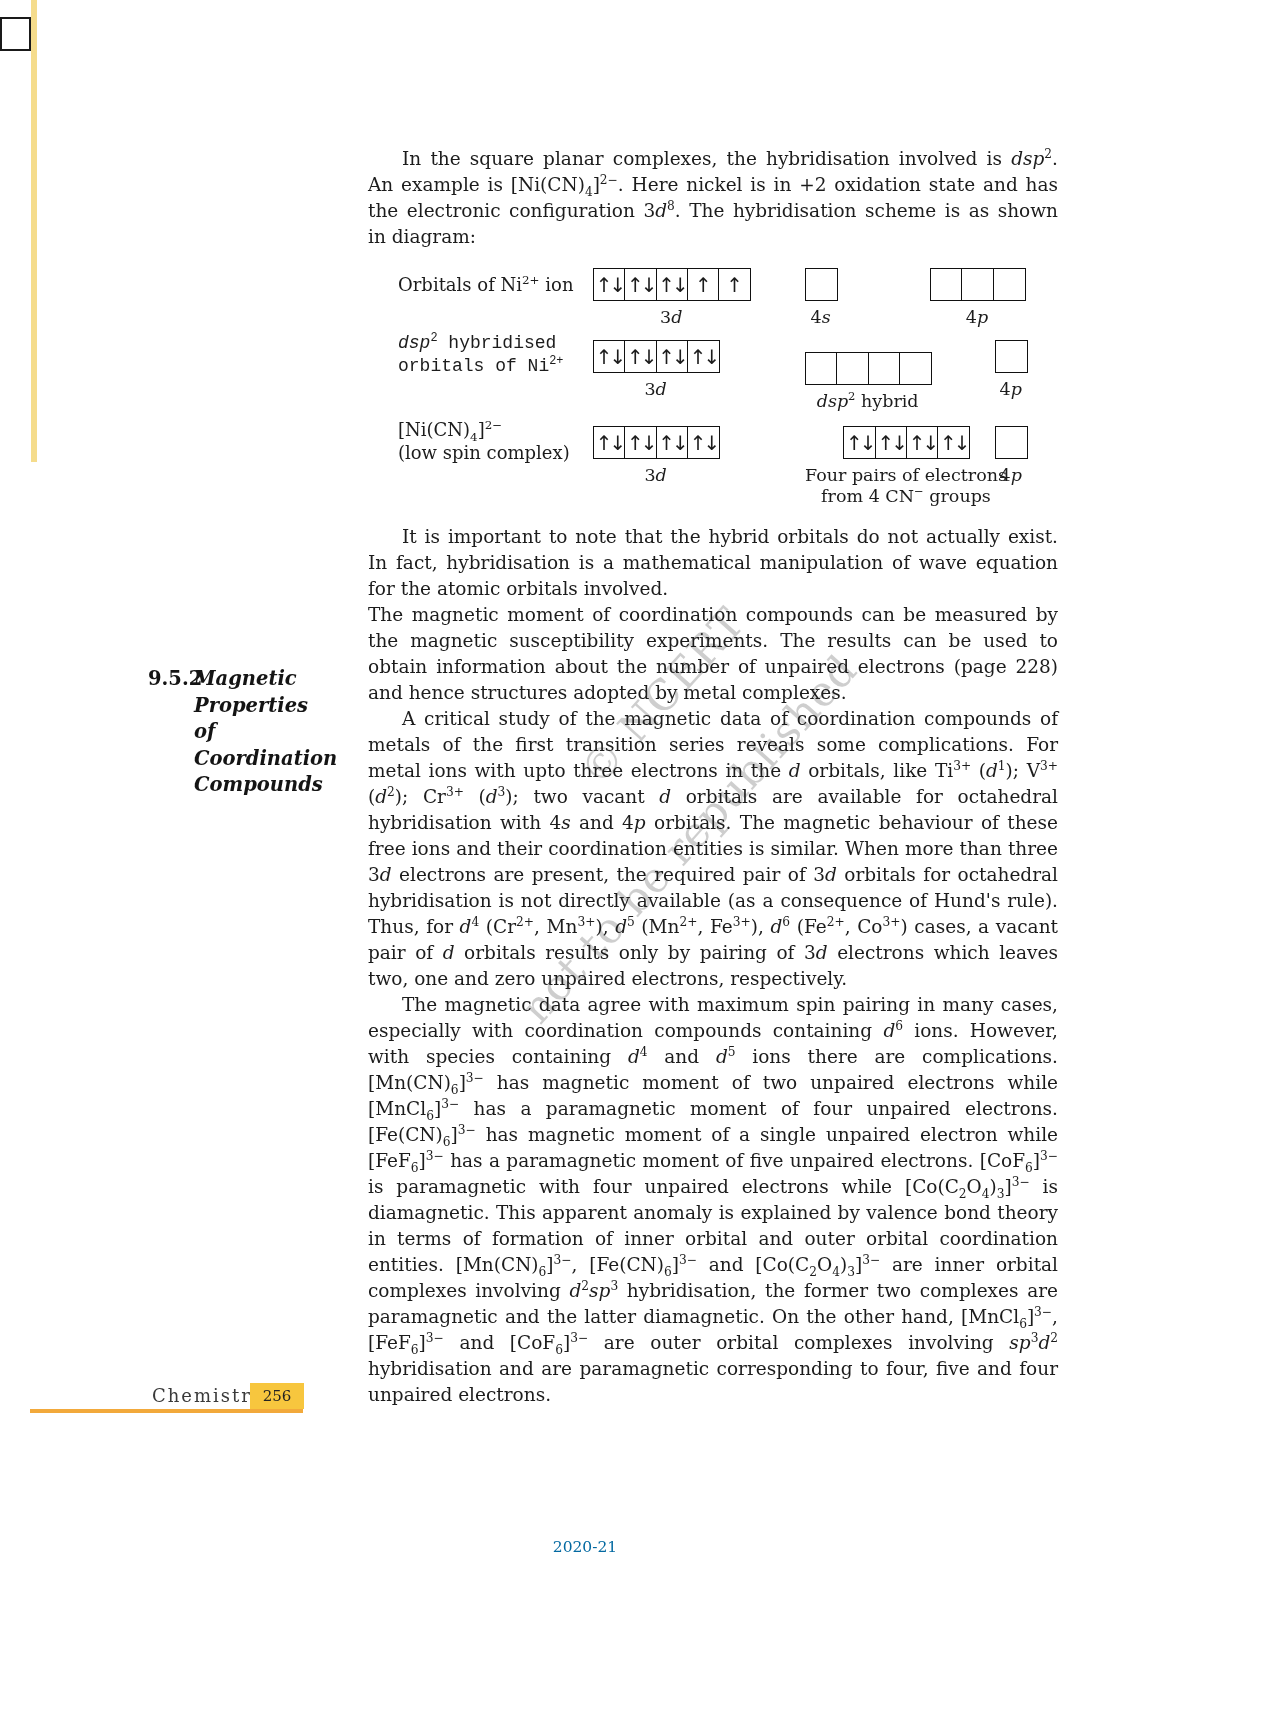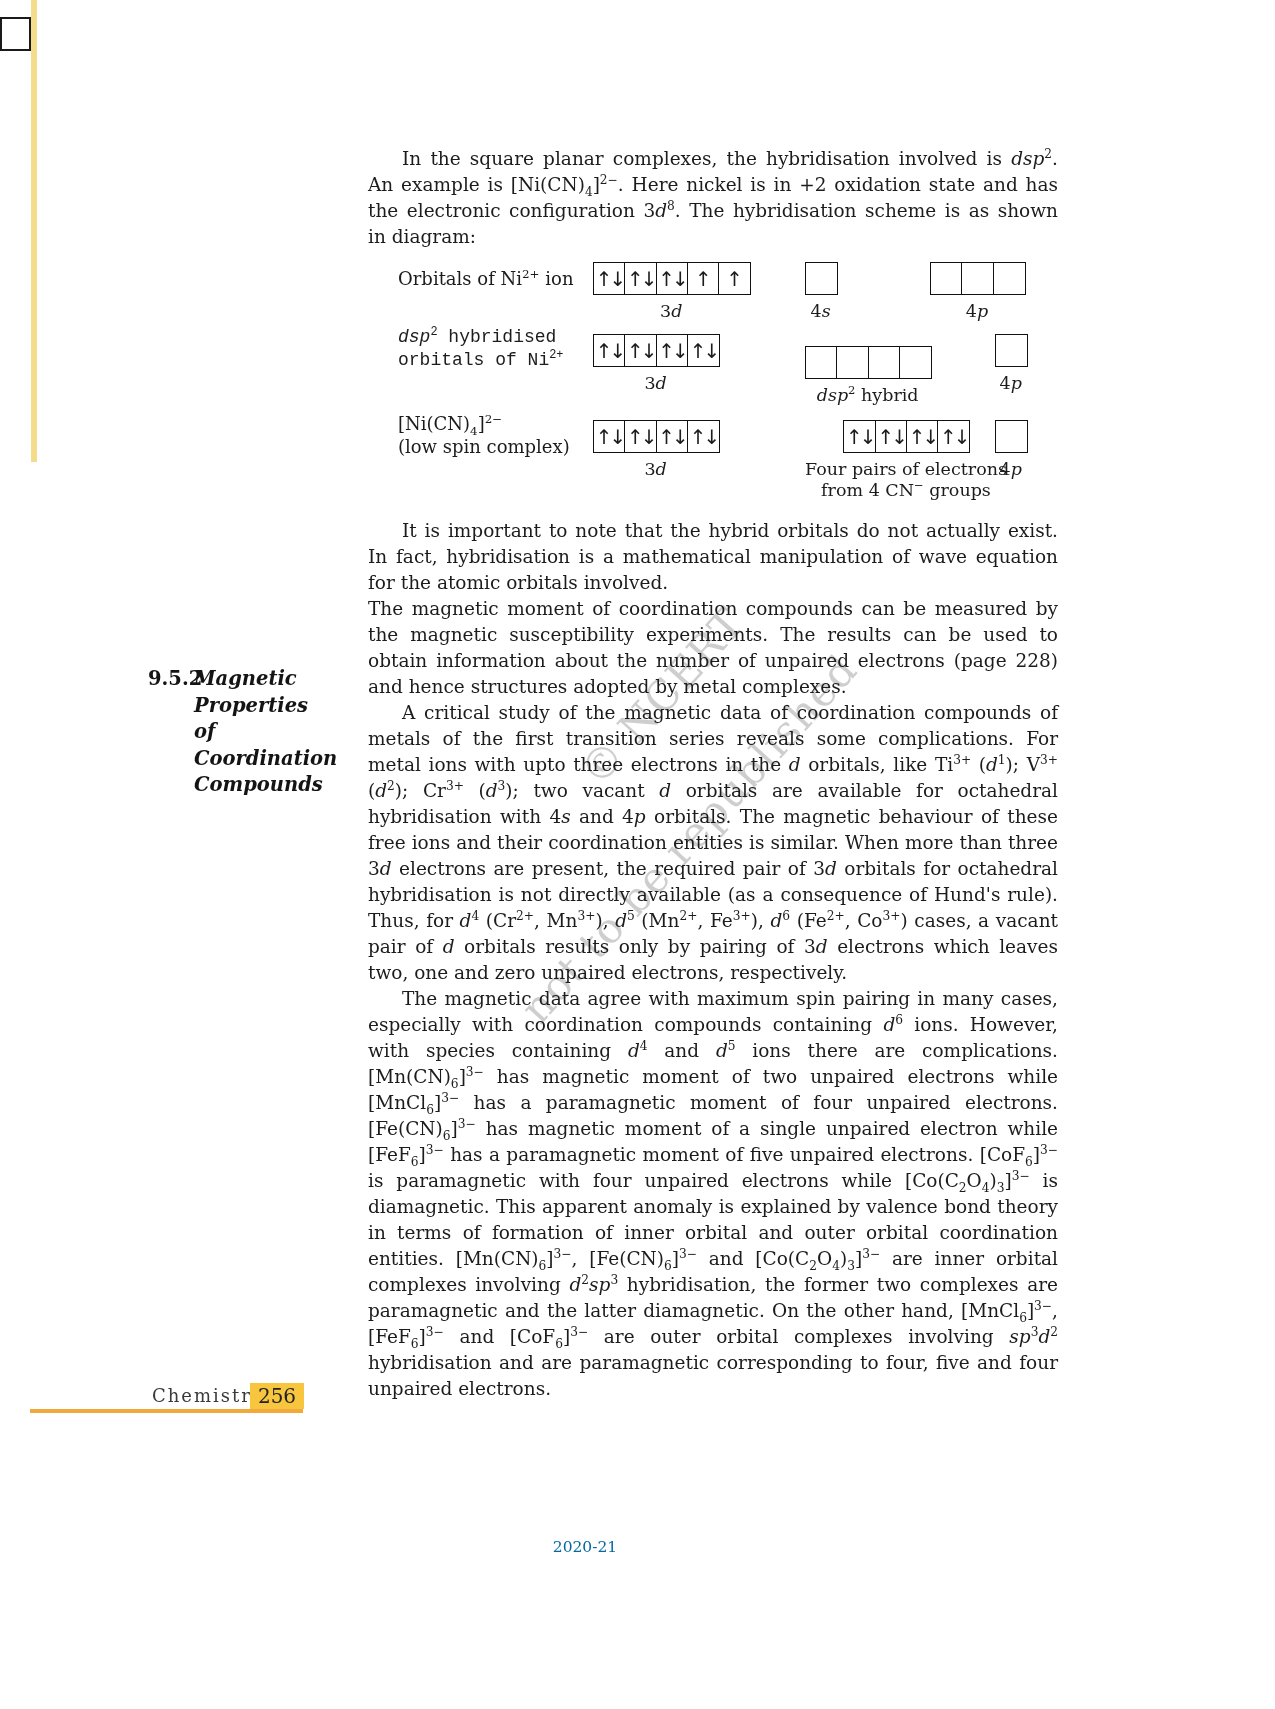--- a/index.html
+++ b/index.html
@@ -35,21 +35,21 @@
   .content{
     position:absolute;left:368px;top:146px;width:690px;z-index:1;
     font-size:18.5px;line-height:26px;text-align:justify;
   }
   .content p{margin:0;text-indent:34px;}
   .content p.noindent{text-indent:0;}
   sup{font-size:66%;line-height:0;}
   sub{font-size:66%;line-height:0;}
   
   .orbital-diagram{
-    position:relative;height:252px;margin-top:12px;margin-bottom:4px;
+    position:relative;height:252px;margin-top:18px;margin-bottom:4px;
     text-align:left;text-indent:0;
   }
   .orb-label{
     position:absolute;left:30px;font-size:18px;line-height:23px;
     white-space:nowrap;
   }
   .orb-group{
     position:absolute;display:flex;flex-direction:column;align-items:center;
   }
   .orb-strip{display:flex;}
@@ -72,21 +72,21 @@
   .section-number{position:absolute;left:0;top:0;}
   .section-title{margin-left:46px;width:165px;font-style:italic;}
   
   .footer-chem{
     position:absolute;left:152px;top:1385px;font-size:18px;
     letter-spacing:2px;color:#3a3a3a;z-index:1;
   }
   .footer-page{
     position:absolute;left:250px;top:1383px;width:54px;height:26px;
     background:var(--accent-yellow);display:flex;align-items:center;
-    justify-content:center;font-size:20px;color:#222;z-index:1;
+    justify-content:center;font-size:15px;color:#222;z-index:1;
   }
   .footer-line{
     position:absolute;left:30px;top:1409px;width:273px;height:4px;
     background:var(--accent-line);z-index:0;
   }
   .footer-year{
     position:absolute;left:0;top:1538px;width:1170px;text-align:center;
     font-size:15.5px;color:#0369a1;
   }
 </style>

